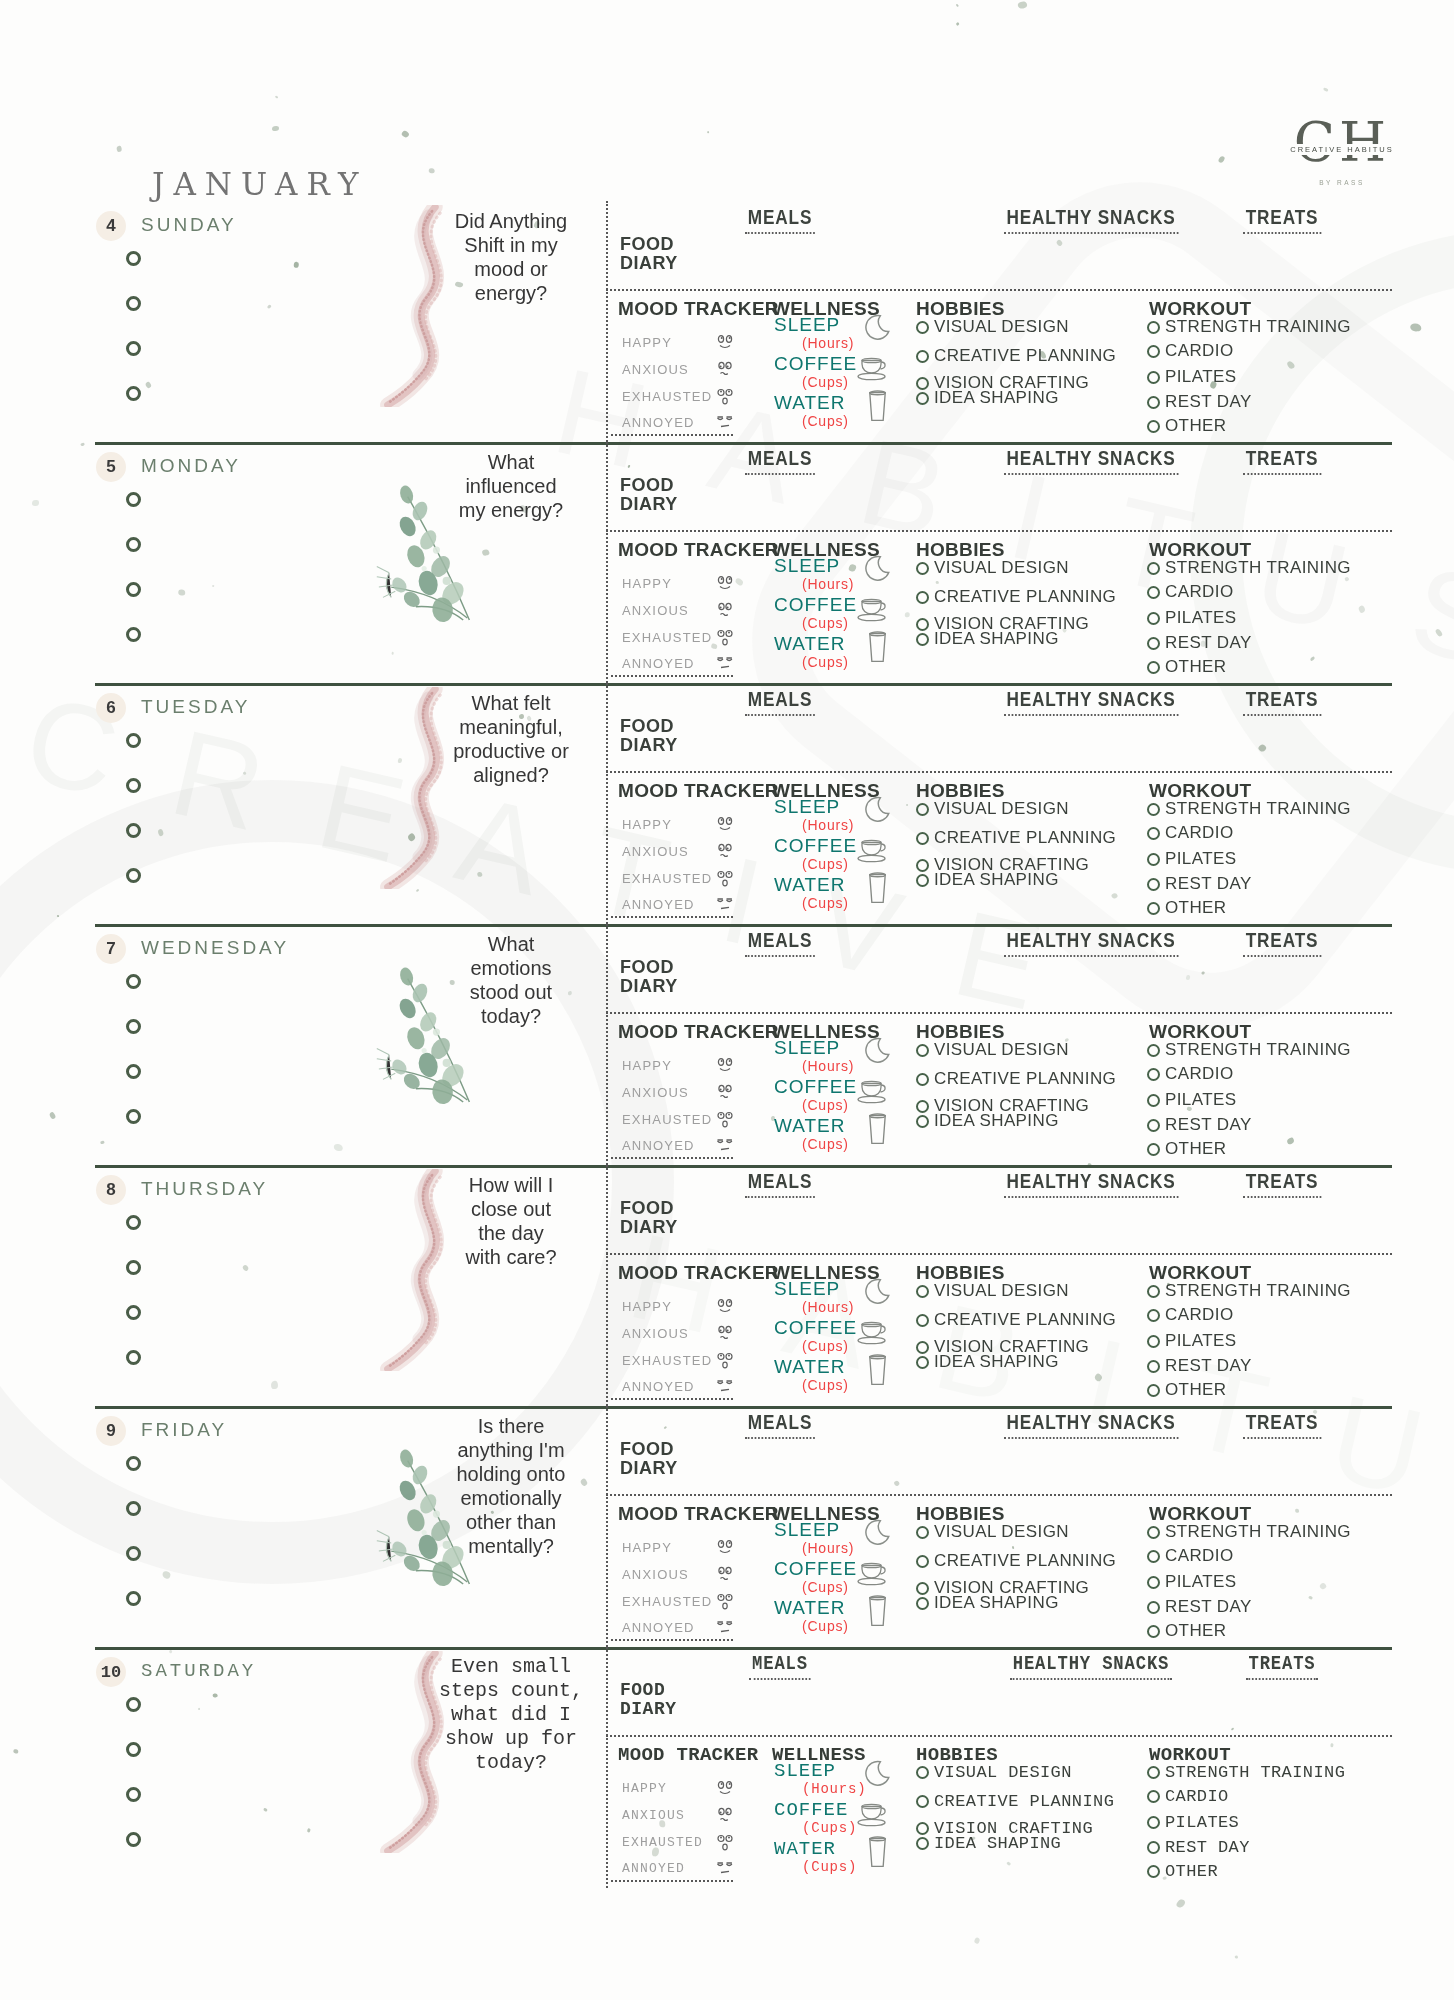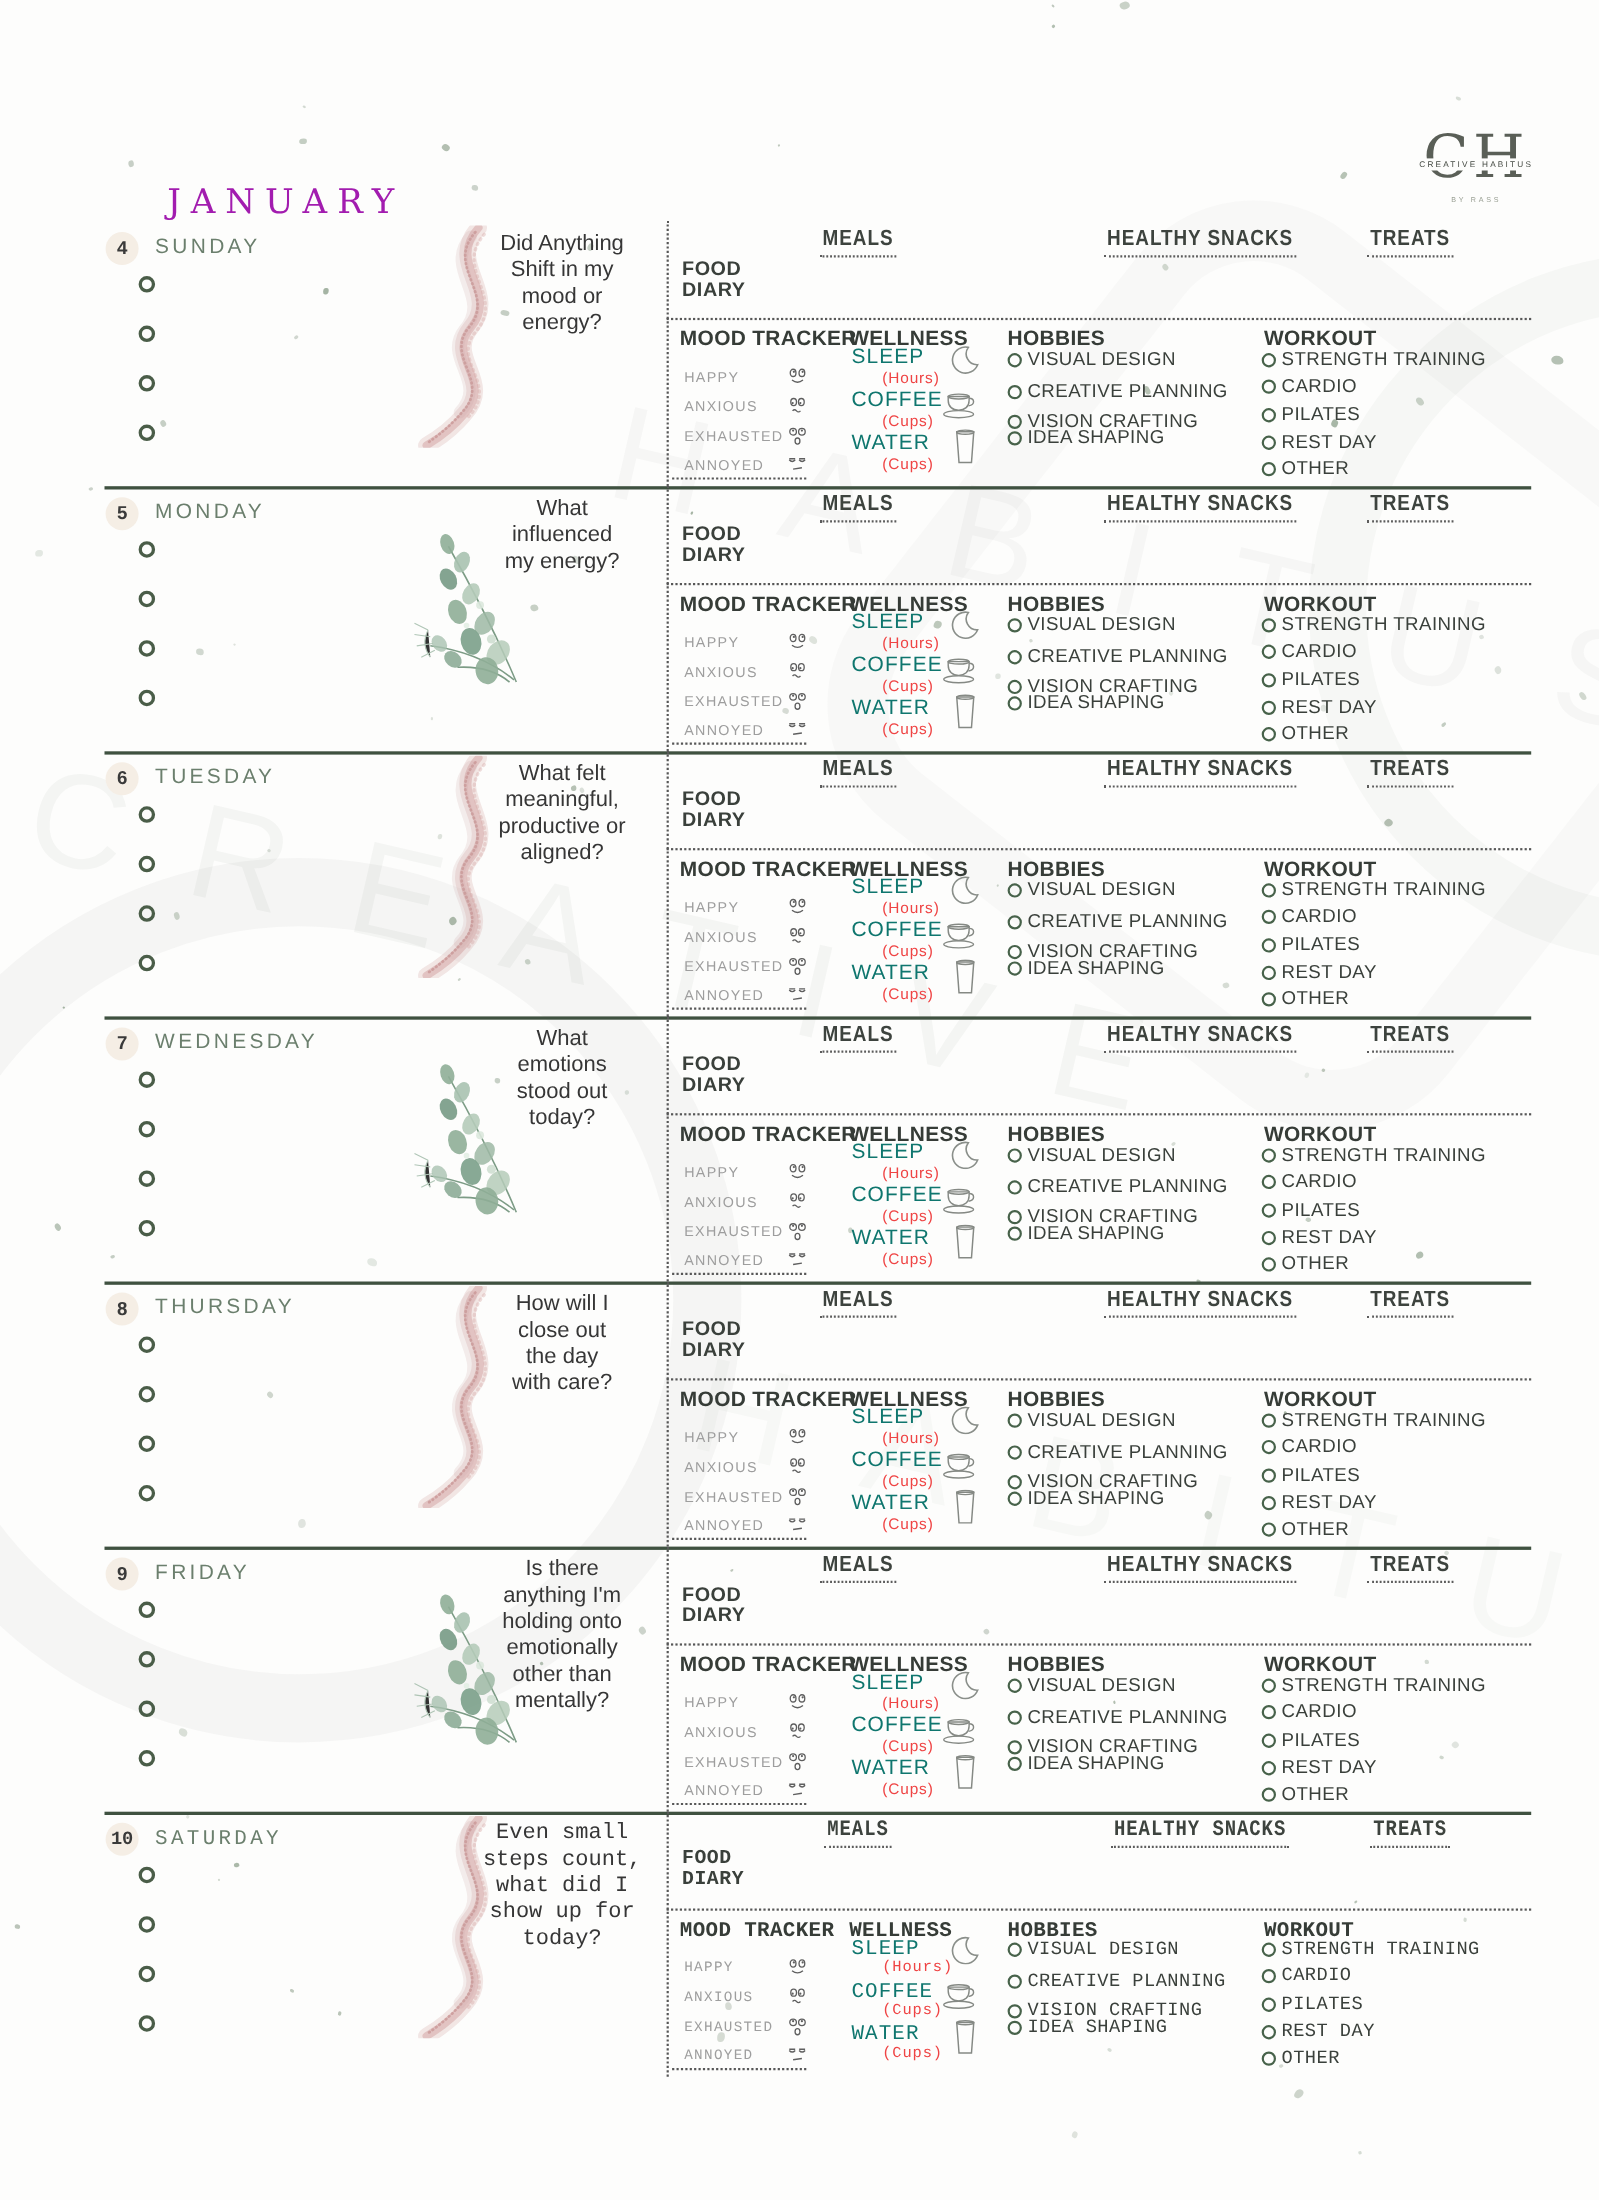--- a/index.html
+++ b/index.html
@@ -15,21 +15,21 @@
   .wm-ring1{left:-130px;top:780px;width:680px;height:680px;border:62px solid rgba(140,148,138,.07);}
   .wm-ring2{left:1190px;top:230px;width:540px;height:540px;border:52px solid rgba(140,148,138,.06);}
   .wm-rect{position:absolute;left:835px;top:265px;width:570px;height:570px;border:55px solid rgba(150,152,148,.05);border-radius:135px;transform:rotate(38deg);}
   .wm-text{position:absolute;font-weight:400;white-space:nowrap;}
   .wm-text1{left:15px;top:790px;font-size:122px;letter-spacing:62px;color:rgba(110,118,108,.06);transform:rotate(13deg);}
   .wm-text2{left:545px;top:455px;font-size:122px;letter-spacing:72px;color:rgba(110,118,108,.05);transform:rotate(13deg);}
   .wm-text3{left:620px;top:1320px;font-size:122px;letter-spacing:72px;color:rgba(110,118,108,.04);transform:rotate(13deg);}
 
   
   .page-title{position:absolute;left:152px;top:166px;margin:0;font-family:"DejaVu Serif",serif;font-weight:400;
-    font-size:31px;letter-spacing:9px;color:#a21caf;}
+    font-size:31px;letter-spacing:9px;color:#737373;}
   .logo{position:absolute;left:1282px;top:112px;width:120px;height:86px;}
   .logo-ch{position:absolute;top:0;left:50%;transform:translateX(-50%);font-family:"DejaVu Serif",serif;
     font-size:54px;line-height:1.15;color:#5a5f57;letter-spacing:4px;font-weight:400;}
   .logo-brand{position:absolute;top:32px;left:50%;transform:translateX(-50%);background:#fdfdfc;
     font-size:7.5px;letter-spacing:2px;color:#454a43;padding:1px 3px;white-space:nowrap;}
   .logo-by{position:absolute;top:67px;width:100%;text-align:center;font-size:6.5px;letter-spacing:2.5px;color:#9aa094;}
 
   
   .day{position:absolute;left:0;width:1454px;height:241px;}
   .day-sep{position:absolute;left:95px;top:0;width:1297px;height:3px;background:#3f5140;}

